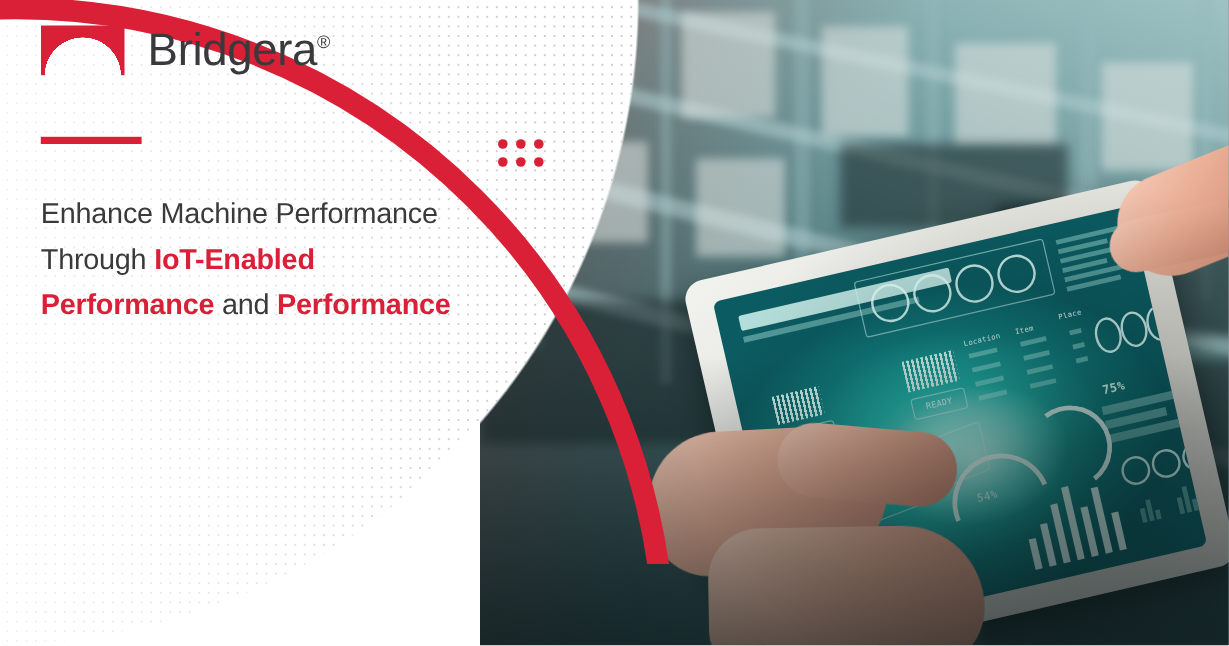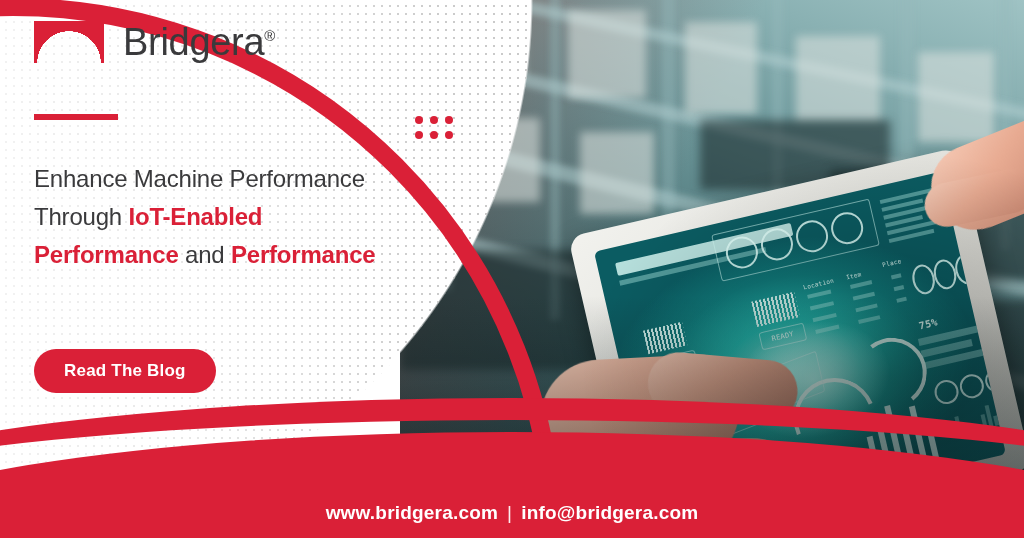--- a/index.html
+++ b/index.html
@@ -462,22 +462,16 @@
       <i></i>
       <i></i>
       <i></i>
       <i></i>
       <i></i>
       <i></i>
     </div>
 
     <div class="headline"><span>Enhance Machine Performance</span><br><span>Through </span><span class="hl">IoT-Enabled</span><br><span class="hl">Performance</span><span> and </span><span class="hl">Performance</span></div>
 
-    <button class="cta">Read The Blog</button>
   </div>
 
-  <div class="footer">
-    <div class="band-thin"></div>
-    <div class="band-main"></div>
-    <div class="footer-text"><span>www.bridgera.com</span><span class="footer-sep">|</span><span>info@bridgera.com</span></div>
-  </div>
 
 </div>
 
 </body></html>

